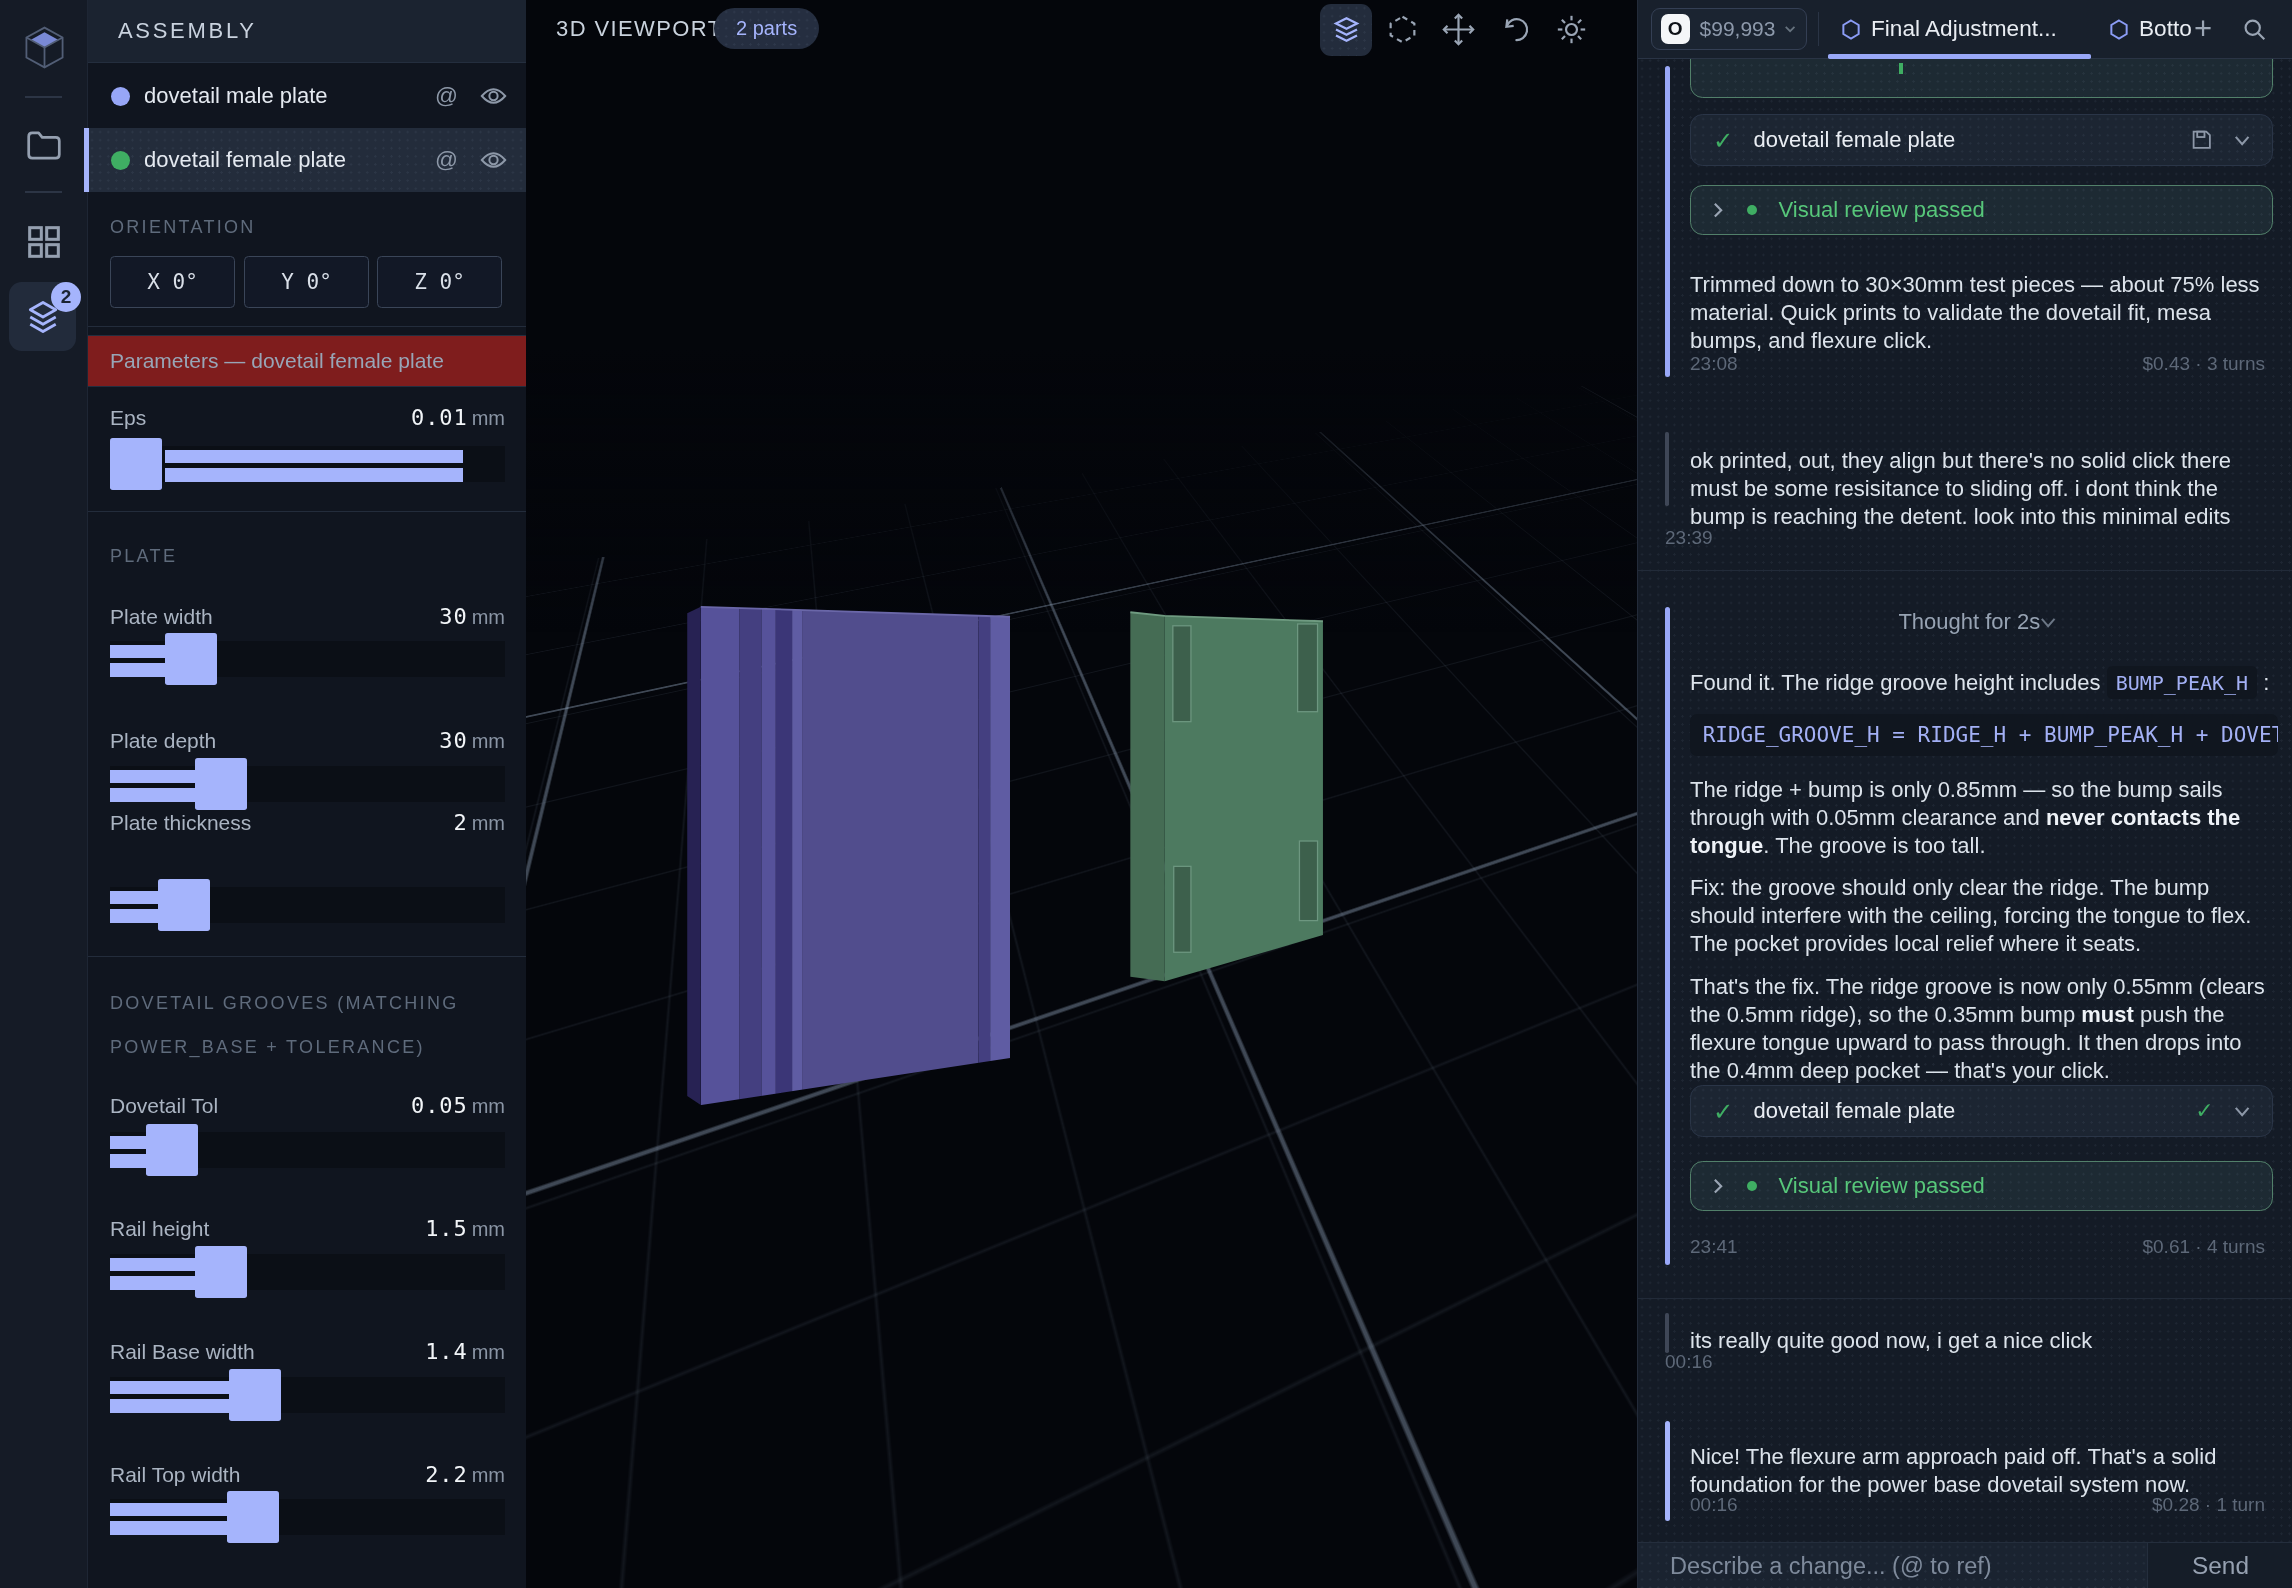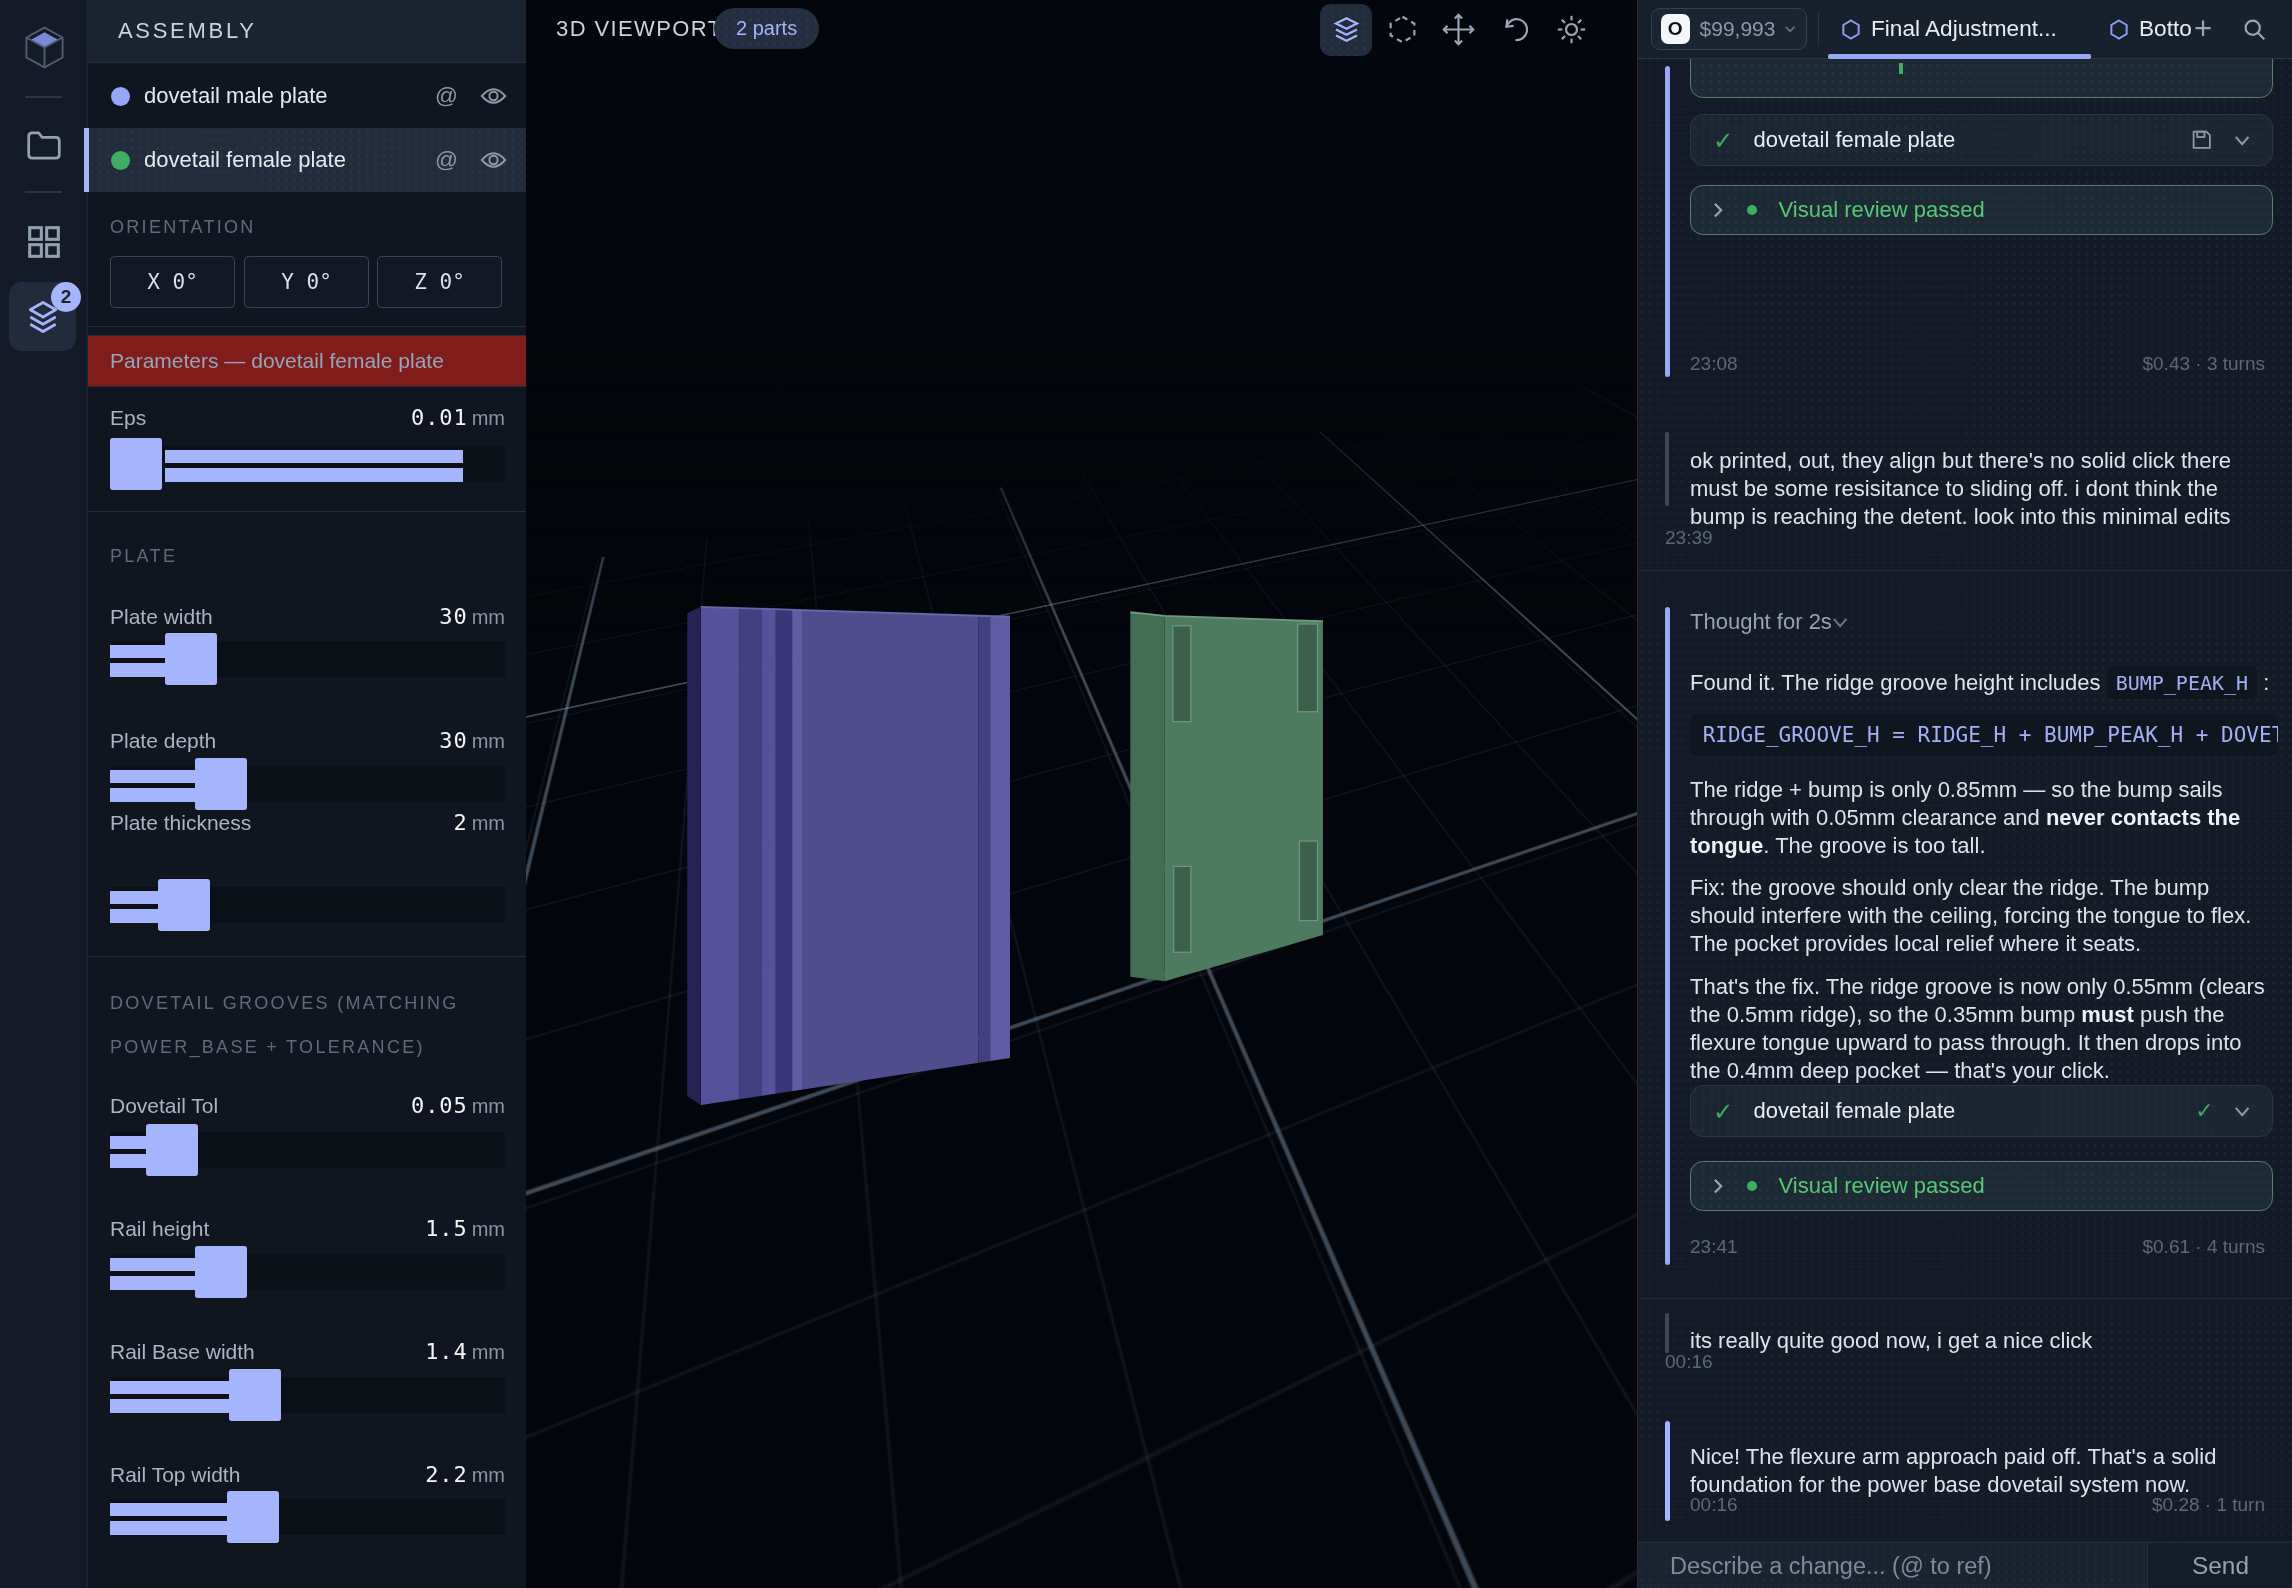--- a/index.html
+++ b/index.html
@@ -86,21 +86,21 @@
   .c-card .ctitle{font-size:22px;color:#e9edf3;margin-left:20px;flex:1;}
   .review-box{position:absolute;left:52px;width:583px;height:50px;background-color:#1d2a33;border:1.8px solid #52806a;border-radius:12.7px;
       display:flex;align-items:center;padding:0 22px;}
   .review-box .rdot{width:10px;height:10px;border-radius:50%;background:var(--green);margin-left:23.5px;}
   .review-box .rtext{font-size:22px;color:var(--green-text);margin-left:22px;}
   .c-para{position:absolute;left:52px;width:588px;font-size:22px;line-height:28px;color:#dce3eb;}
   .c-para b{color:#eef2f7;}
   .c-meta{position:absolute;left:52px;right:27px;display:flex;justify-content:space-between;font-size:19px;color:#5d6878;}
   .c-time{position:absolute;left:27px;font-size:19px;color:#5d6878;}
   .c-div{position:absolute;left:0;width:655px;height:0.9px;background:#222b39;}
-  .thought-row{position:absolute;left:52px;right:27px;display:flex;justify-content:flex-start;align-items:center;}
+  .thought-row{position:absolute;left:52px;right:27px;display:flex;justify-content:center;align-items:center;}
   .thought-row span{font-size:22px;color:#97a3b3;}
   .chip{display:inline-block;background:#10161f;color:#a3b0f5;font-family:"DejaVu Sans Mono","Liberation Mono",monospace;
       font-size:20px;padding:2.7px 9px;border-radius:5.4px;}
   .codeblock{position:absolute;left:52px;width:588px;height:42px;background:#10161f;border-radius:7.2px;overflow:hidden;
       white-space:nowrap;line-height:42px;padding-left:12.7px;font-size:21px;color:#a3b0f5;
       font-family:"DejaVu Sans Mono","Liberation Mono",monospace;}
   .partial-box{position:absolute;left:52px;width:583px;top:36px;height:62px;background-color:#1d2a33;border:1.8px solid #52806a;
       border-radius:12.7px;}
   .ptick{position:absolute;left:261px;top:63px;width:3.6px;height:11px;background:var(--green);}
   .input-bar{position:absolute;left:0;top:1542px;width:655px;height:46px;border-top:0.9px solid #242e3d;display:flex;}
@@ -405,20 +405,21 @@
         <polyline points="2,2 9,10 16,2" fill="none" stroke="#8d98a8" stroke-width="2.4"></polyline>
       </svg>
     </div>
     <div class="review-box dots" style="top:185px">
       <svg width="10" height="16.3" viewBox="0 0 11 18">
         <polyline points="2,2 9,9 2,16" fill="none" stroke="#9aa5b4" stroke-width="2.4"></polyline>
       </svg>
       <span class="rdot"></span>
       <span class="rtext">Visual review passed</span>
     </div>
+    <p class="c-para" style="top:249px">Trimmed down to 30×30mm test pieces — about 75% less material. Quick prints to validate the dovetail fit, mesa bumps, and flexure click.</p>
     <div class="c-meta" style="top:353px">
       <span>23:08</span>
       <span>$0.43 · 3 turns</span>
     </div>
 
     <div class="user-bar" style="top:432px;height:74px"></div>
     <p class="c-para" style="top:425px">ok printed, out, they align but there's no solid click there must be some resisitance to sliding off. i dont think the bump is reaching the detent. look into this minimal edits</p>
     <div class="c-time" style="top:527px">23:39</div>
     <div class="c-div" style="top:570px"></div>
 

